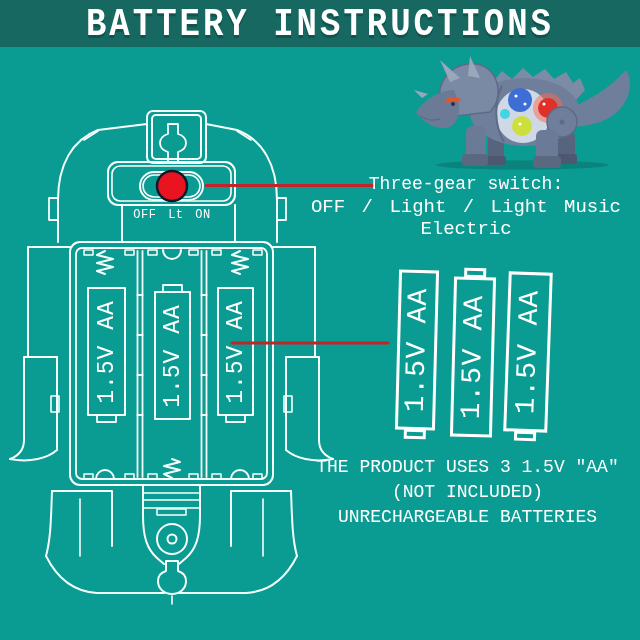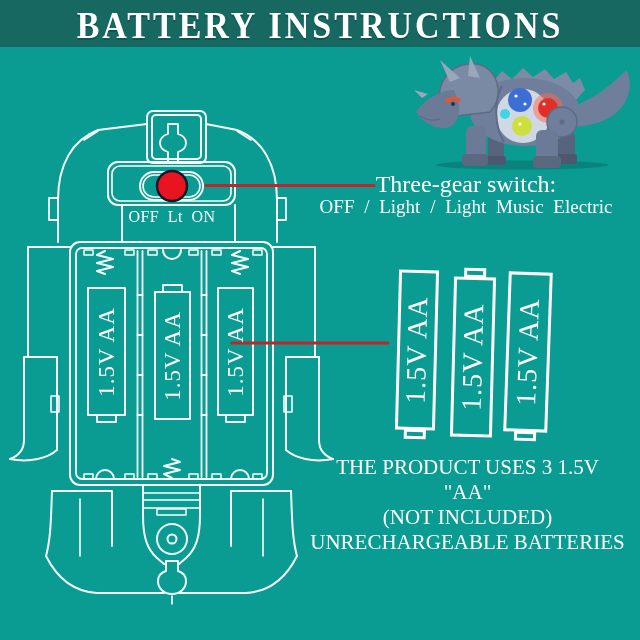--- a/index.html
+++ b/index.html
@@ -1,39 +1,39 @@
 <!DOCTYPE html>
 <html><head>
 <meta charset="utf-8">
 <style>
   html,body{margin:0;padding:0;background:#e8e8e8;}
   .canvas{
     position:relative;width:640px;height:640px;overflow:hidden;
     background:#0a9b92;
-    font-family:Liberation Serif, serif;color:#ffffff;
+    font-family:Liberation Mono, monospace;color:#ffffff;
   }
   .layer{position:absolute;left:0;top:0;}
   
   .band{position:absolute;left:0;top:0;width:640px;height:47px;background:#166861;}
   .title{
     position:absolute;top:4px;left:0;width:640px;text-align:center;
     font-size:34px;font-weight:bold;letter-spacing:3px;white-space:nowrap;
     transform:scaleY(1.12);transform-origin:top center;
     text-shadow:0 2px 0 rgba(8,46,44,.35);
   }
   
   .ann{position:absolute;left:300px;top:173px;width:332px;text-align:center;line-height:22px;}
-  .ann .h{font-size:24px;}
+  .ann .h{font-size:18px;}
   .ann .m{font-size:19px;word-spacing:5px;margin-top:1px;}
   .offlton{
     position:absolute;left:104px;top:208px;width:136px;text-align:center;
-    font-size:16px;word-spacing:4px;letter-spacing:.5px;
+    font-size:12px;word-spacing:4px;letter-spacing:.5px;
   }
   .note{position:absolute;left:310px;top:455px;width:315px;text-align:center;
-    font-size:21px;line-height:25px;}
+    font-size:18px;line-height:25px;}
   
   .slotlbl{
     position:absolute;white-space:nowrap;font-size:23px;letter-spacing:1px;
     transform:translate(-50%,-50%) rotate(-90deg);
   }
   
   .bat{position:absolute;border:3px solid #ffffff;box-sizing:border-box;}
   .bat .nub{position:absolute;left:50%;width:22px;height:10px;border:3px solid #ffffff;
     box-sizing:border-box;transform:translateX(-50%);}
   .nub.bottom{bottom:-12px;} .nub.top{top:-12px;}

